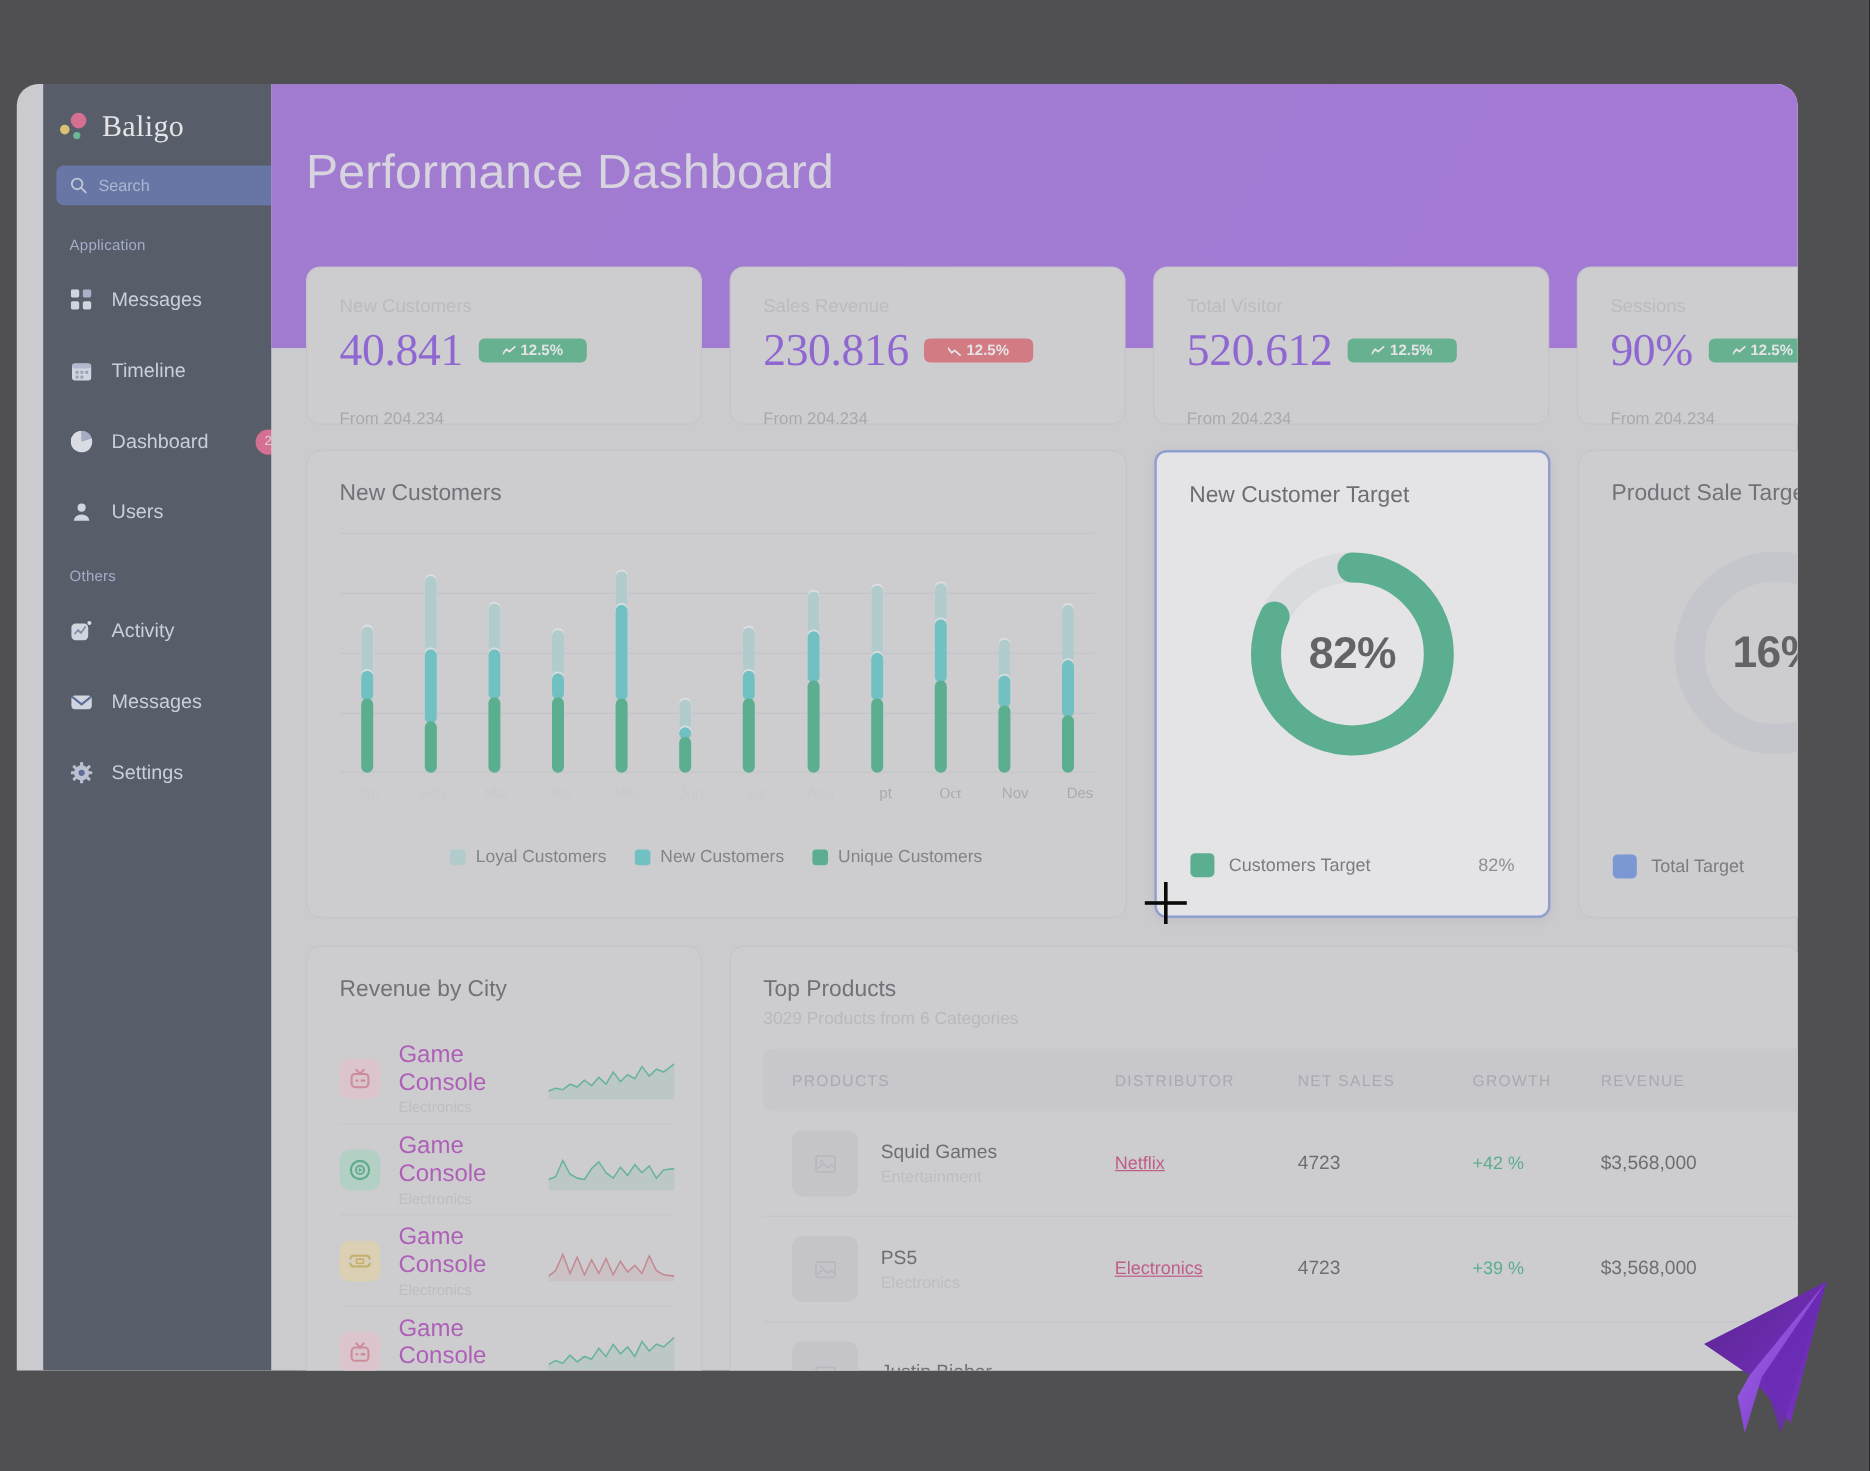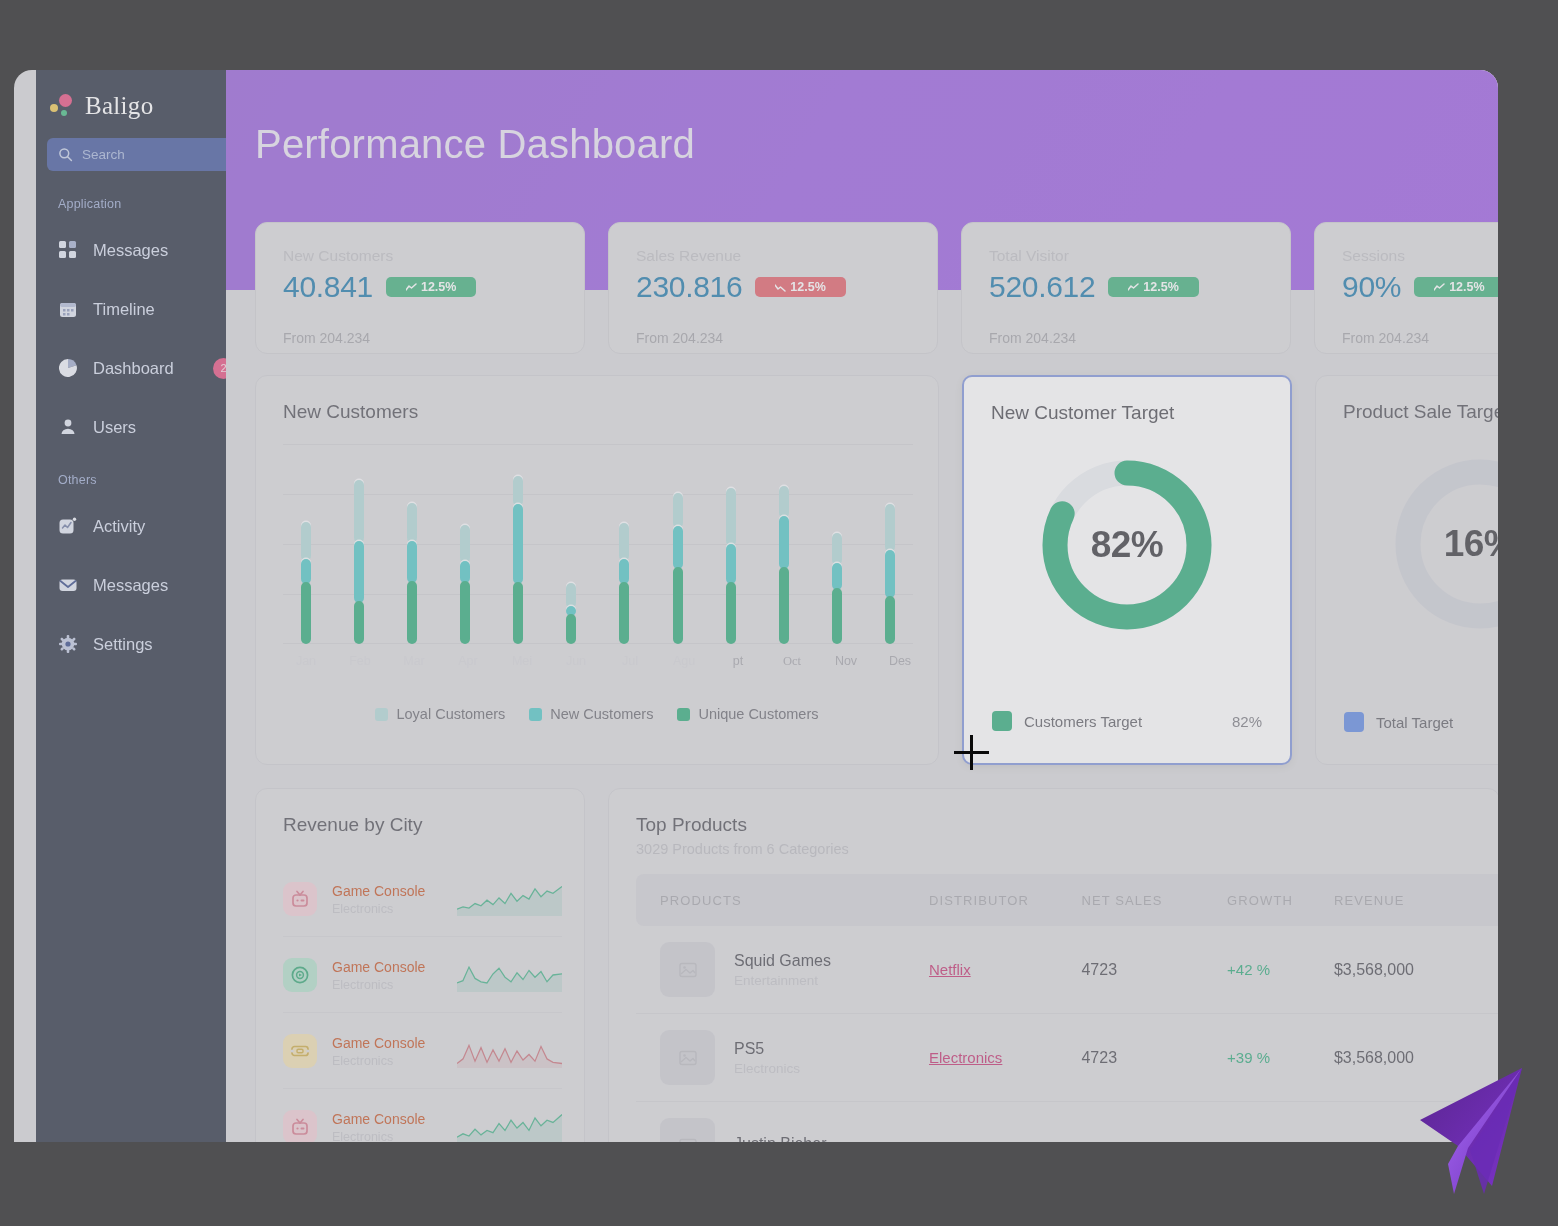--- a/index.html
+++ b/index.html
@@ -61,21 +61,21 @@
   }
 
   
   #kpi-row { position:absolute; left:29px; top:152px; display:flex; gap:23px; }
   .kpi {
     width:330px; height:132px; background:#d7d7da; border:1px solid #c8c8cc;
     border-radius:12px; padding:24px 22px 0 27px;
   }
   .kpi-title { color:#b9b9bd; font-size:15.5px; }
   .kpi-row2 { display:flex; align-items:center; gap:13px; margin-top:5px; }
-  .kpi-value { color:#0369a1; font-size:30px; letter-spacing:-.3px; }
+  .kpi-value { color:#6d28d9; font-size:38px; letter-spacing:-.3px;font-family:Liberation Serif, serif; }
   .kpi-chip {
     display:inline-flex; align-items:center; gap:4px; border-radius:5px;
     padding:3px 20px; font-size:12.5px; color:#fff; font-weight:bold;
   }
   .kpi-chip.up   { background:#28a86c; }
   .kpi-chip.down { background:#e04a55; }
   .kpi-from { color:#98989d; font-size:14px; margin-top:26px; }
 
   
   #mid-row { position:absolute; left:29px; top:305px; display:flex; gap:23px; }
@@ -128,21 +128,21 @@
   .donut-legend .pc { margin-left:auto; font-size:15px; color:#6b6b73; }
 
   
   #bot-row { position:absolute; left:29px; top:718px; display:flex; gap:23px; }
   #city-card { width:330px; height:400px; position:relative; overflow:hidden; }
   .city-list { position:absolute; left:27px; right:22px; top:72px; }
   .city-row { display:flex; align-items:center; gap:15px; height:76px; border-bottom:1px solid #cdcdd1; }
   .city-row:last-child { border-bottom:none; }
   .city-ico { width:34px; height:34px; border-radius:9px; flex:none; display:flex; align-items:center; justify-content:center; }
   .city-text { width:118px; }
-  .city-name { font-size:14px; color:#c2410c; }
+  .city-name { font-size:20px; color:#a21caf; }
   .city-sub { font-size:12.5px; color:#bcbcc1; margin-top:2px; }
   .spark { width:105px; height:34px; flex:none; }
 
   #products-card { width:892px; height:400px; position:relative; overflow:hidden; }
   .prod-sub { color:#b4b4b9; font-size:14.5px; padding:5px 0 0 27px; }
   .tbl { position:absolute; left:27px; right:0; top:85px; }
   .thead {
     display:flex; align-items:center; height:52px; background:#cdcdd2;
     border-radius:8px 0 0 8px; padding-left:24px;
   }

